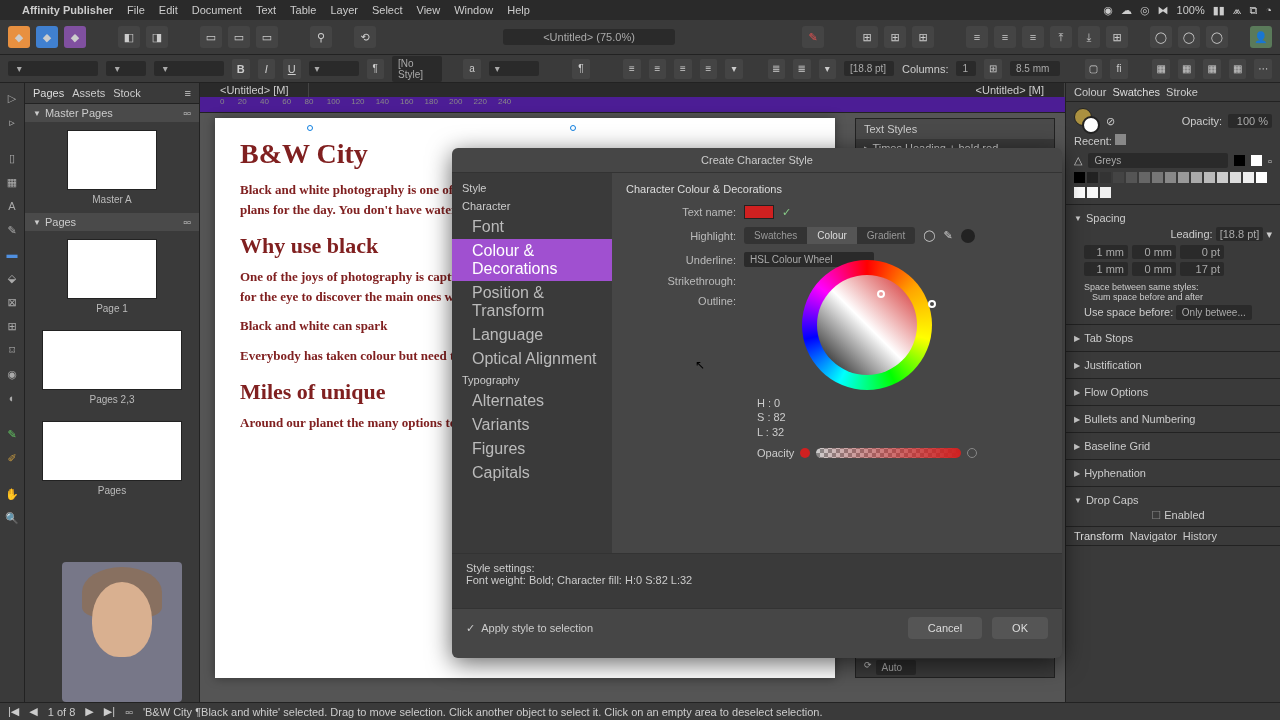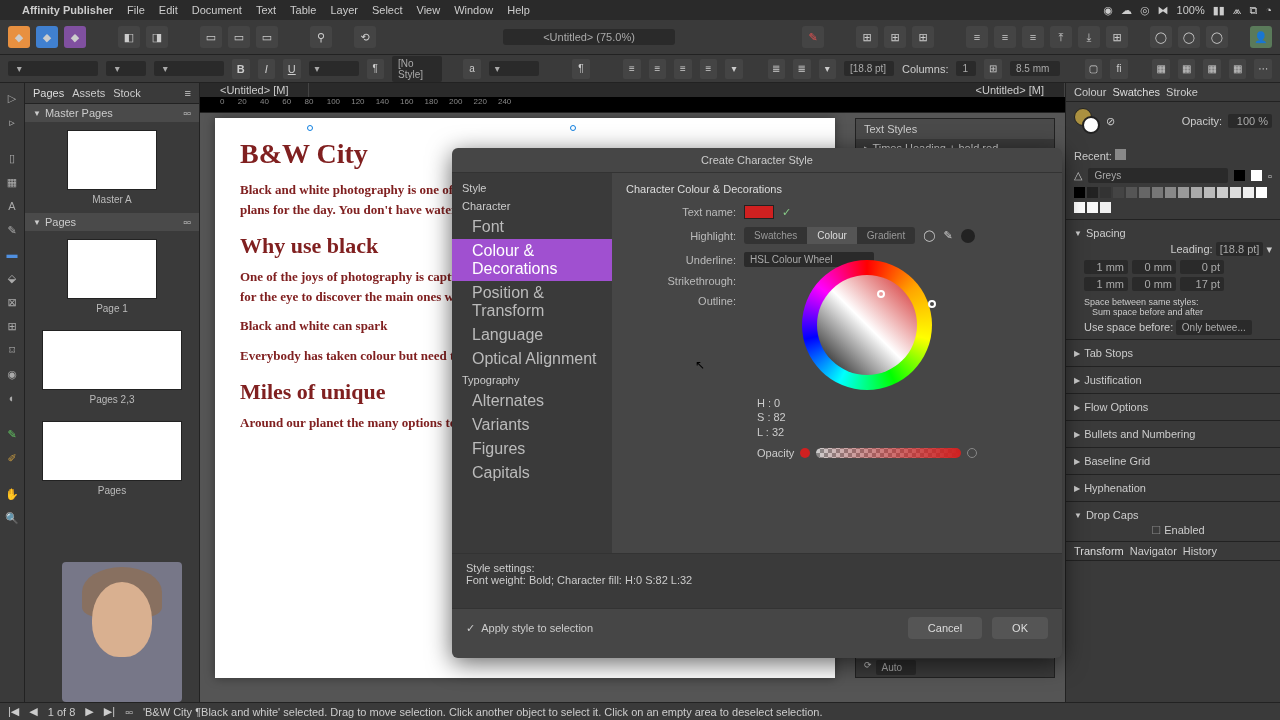--- a/index.html
+++ b/index.html
@@ -34,21 +34,21 @@
 .panel-left .tabs { display:flex; gap:8px; padding:4px 8px; font-size:10px; color:#999; border-bottom:1px solid #222;}
 .panel-left .tabs .on { color:#ddd; }
 .sect-head { background:#4a4a4a; padding:3px 8px; font-size:10px; display:flex; align-items:center; gap:4px;}
 .sect-head .arrow { font-size:8px; }
 .thumb-row { display:flex; flex-direction:column; align-items:center; padding:8px; }
 .thumb { width:90px; height:60px; background:#fff; border:1px solid #222; margin-bottom:4px; }
 .thumb.dbl { width:140px; }
 .thumb-label { font-size:10px; color:#bbb; }
 
 .canvas-area { flex:1; background:#555; position:relative; overflow:hidden; }
-.ruler-top { height:16px; background:#000000; border-bottom:1px solid #222; font-size:8px; color:#888; padding-left:20px;}
+.ruler-top { height:16px; background:#4c1d95; border-bottom:1px solid #222; font-size:8px; color:#888; padding-left:20px;}
 .tab-strip { height:14px; background:#2a2a2a; display:flex; font-size:9px; color:#888; }
 .tab-strip .tab { padding:1px 20px; border-right:1px solid #444; }
 .page { position:absolute; top:35px; left:15px; width:620px; height:560px; background:#fff; box-shadow:0 0 10px rgba(0,0,0,.4); padding:20px 25px; }
 .page h1, .page h2 { color:#802020; font-family:"Times New Roman",serif; }
 .page h1 { font-size:28px; font-weight:bold; margin-bottom:10px;}
 .page h2 { font-size:22px; font-weight:bold; margin:14px 0 8px; }
 .page p { color:#802020; font-family:"Times New Roman",serif; font-size:13px; font-weight:bold; line-height:1.5; margin-bottom:10px; }
 .sel-handle { position:absolute; width:6px; height:6px; background:#fff; border:1px solid #1080e0; border-radius:50%;}
 
 .panel-right { width:215px; background:#3a3a3a; border-left:1px solid #222; overflow:hidden; font-size:10px;}
@@ -313,21 +313,21 @@
     <div class="swatch-area">
       <div style="display:flex;align-items:center;gap:6px">
         <div style="width:26px;height:26px;position:relative">
           <div style="position:absolute;width:18px;height:18px;border-radius:50%;background:#aa9040;border:1px solid #222"></div>
           <div style="position:absolute;right:0;bottom:0;width:18px;height:18px;border-radius:50%;background:#fff;border:2px solid #222"></div>
         </div>
         <span>⊘</span>
         <span style="margin-left:auto">Opacity:</span>
         <span class="num-field">100 %</span>
       </div>
-      <div style="margin-top:15px"><span>Recent:</span> <span class="sw" style="background:#888;display:inline-block"></span></div>
+      <div style="margin-top:0"><span>Recent:</span> <span class="sw" style="background:#888;display:inline-block"></span></div>
       <div style="margin-top:6px;display:flex;align-items:center;gap:6px">
         <span>△</span>
         <span class="dd" style="flex:1">Greys</span>
         <span class="sw" style="background:#000"></span>
         <span class="sw" style="background:#fff"></span>
         <span>▫</span>
       </div>
       <div class="swatch-row">
         <span class="sw" style="background:#000"></span>
           <span class="sw" style="background:#222"></span>

